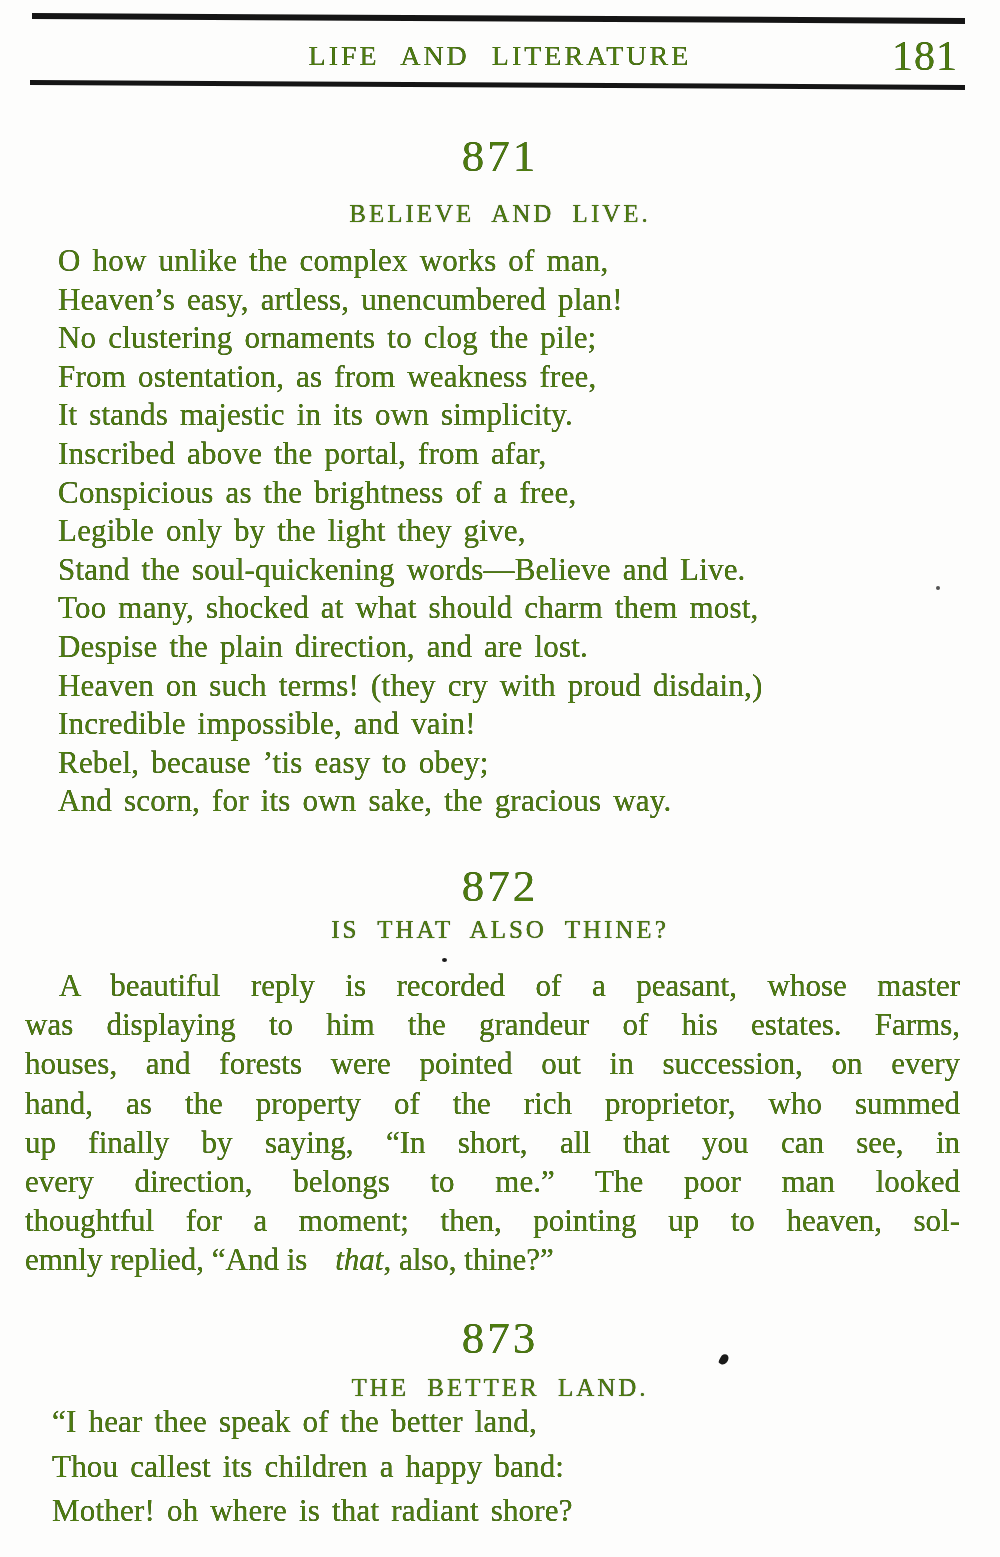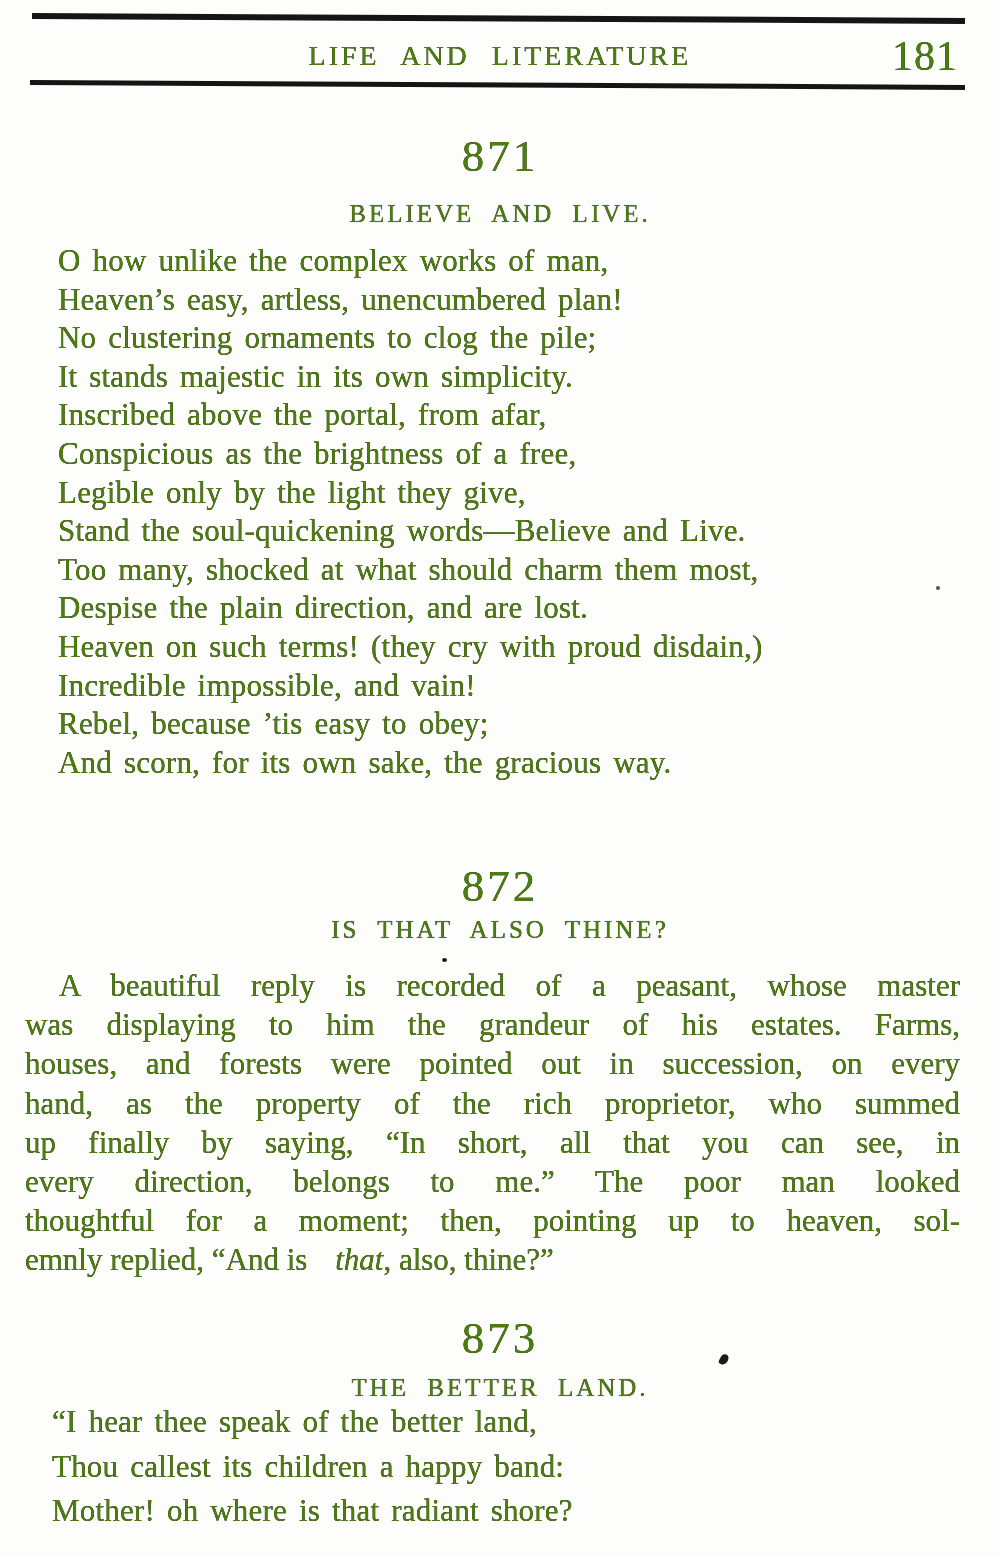--- a/index.html
+++ b/index.html
@@ -113,20 +113,21 @@
   <div class="running-head">LIFE AND LITERATURE</div>
   <div class="page-number">181</div>
   <div class="rule rule-mid"></div>
 
   <div class="section-number num-871">871</div>
   <div class="section-title title-871">BELIEVE AND LIVE.</div>
   <div class="poem poem-871">
     <div class="poem-line">O how unlike the complex works of man,</div>
     <div class="poem-line">Heaven’s easy, artless, unencumbered plan!</div>
     <div class="poem-line">No clustering ornaments to clog the pile;</div>
+    <div class="poem-line">From ostentation, as from weakness free,</div>
     <div class="poem-line">It stands majestic in its own simplicity.</div>
     <div class="poem-line">Inscribed above the portal, from afar,</div>
     <div class="poem-line">Conspicious as the brightness of a free,</div>
     <div class="poem-line">Legible only by the light they give,</div>
     <div class="poem-line">Stand the soul-quickening words—Believe and Live.</div>
     <div class="poem-line">Too many, shocked at what should charm them most,</div>
     <div class="poem-line">Despise the plain direction, and are lost.</div>
     <div class="poem-line">Heaven on such terms! (they cry with proud disdain,)</div>
     <div class="poem-line">Incredible impossible, and vain!</div>
     <div class="poem-line">Rebel, because ’tis easy to obey;</div>

